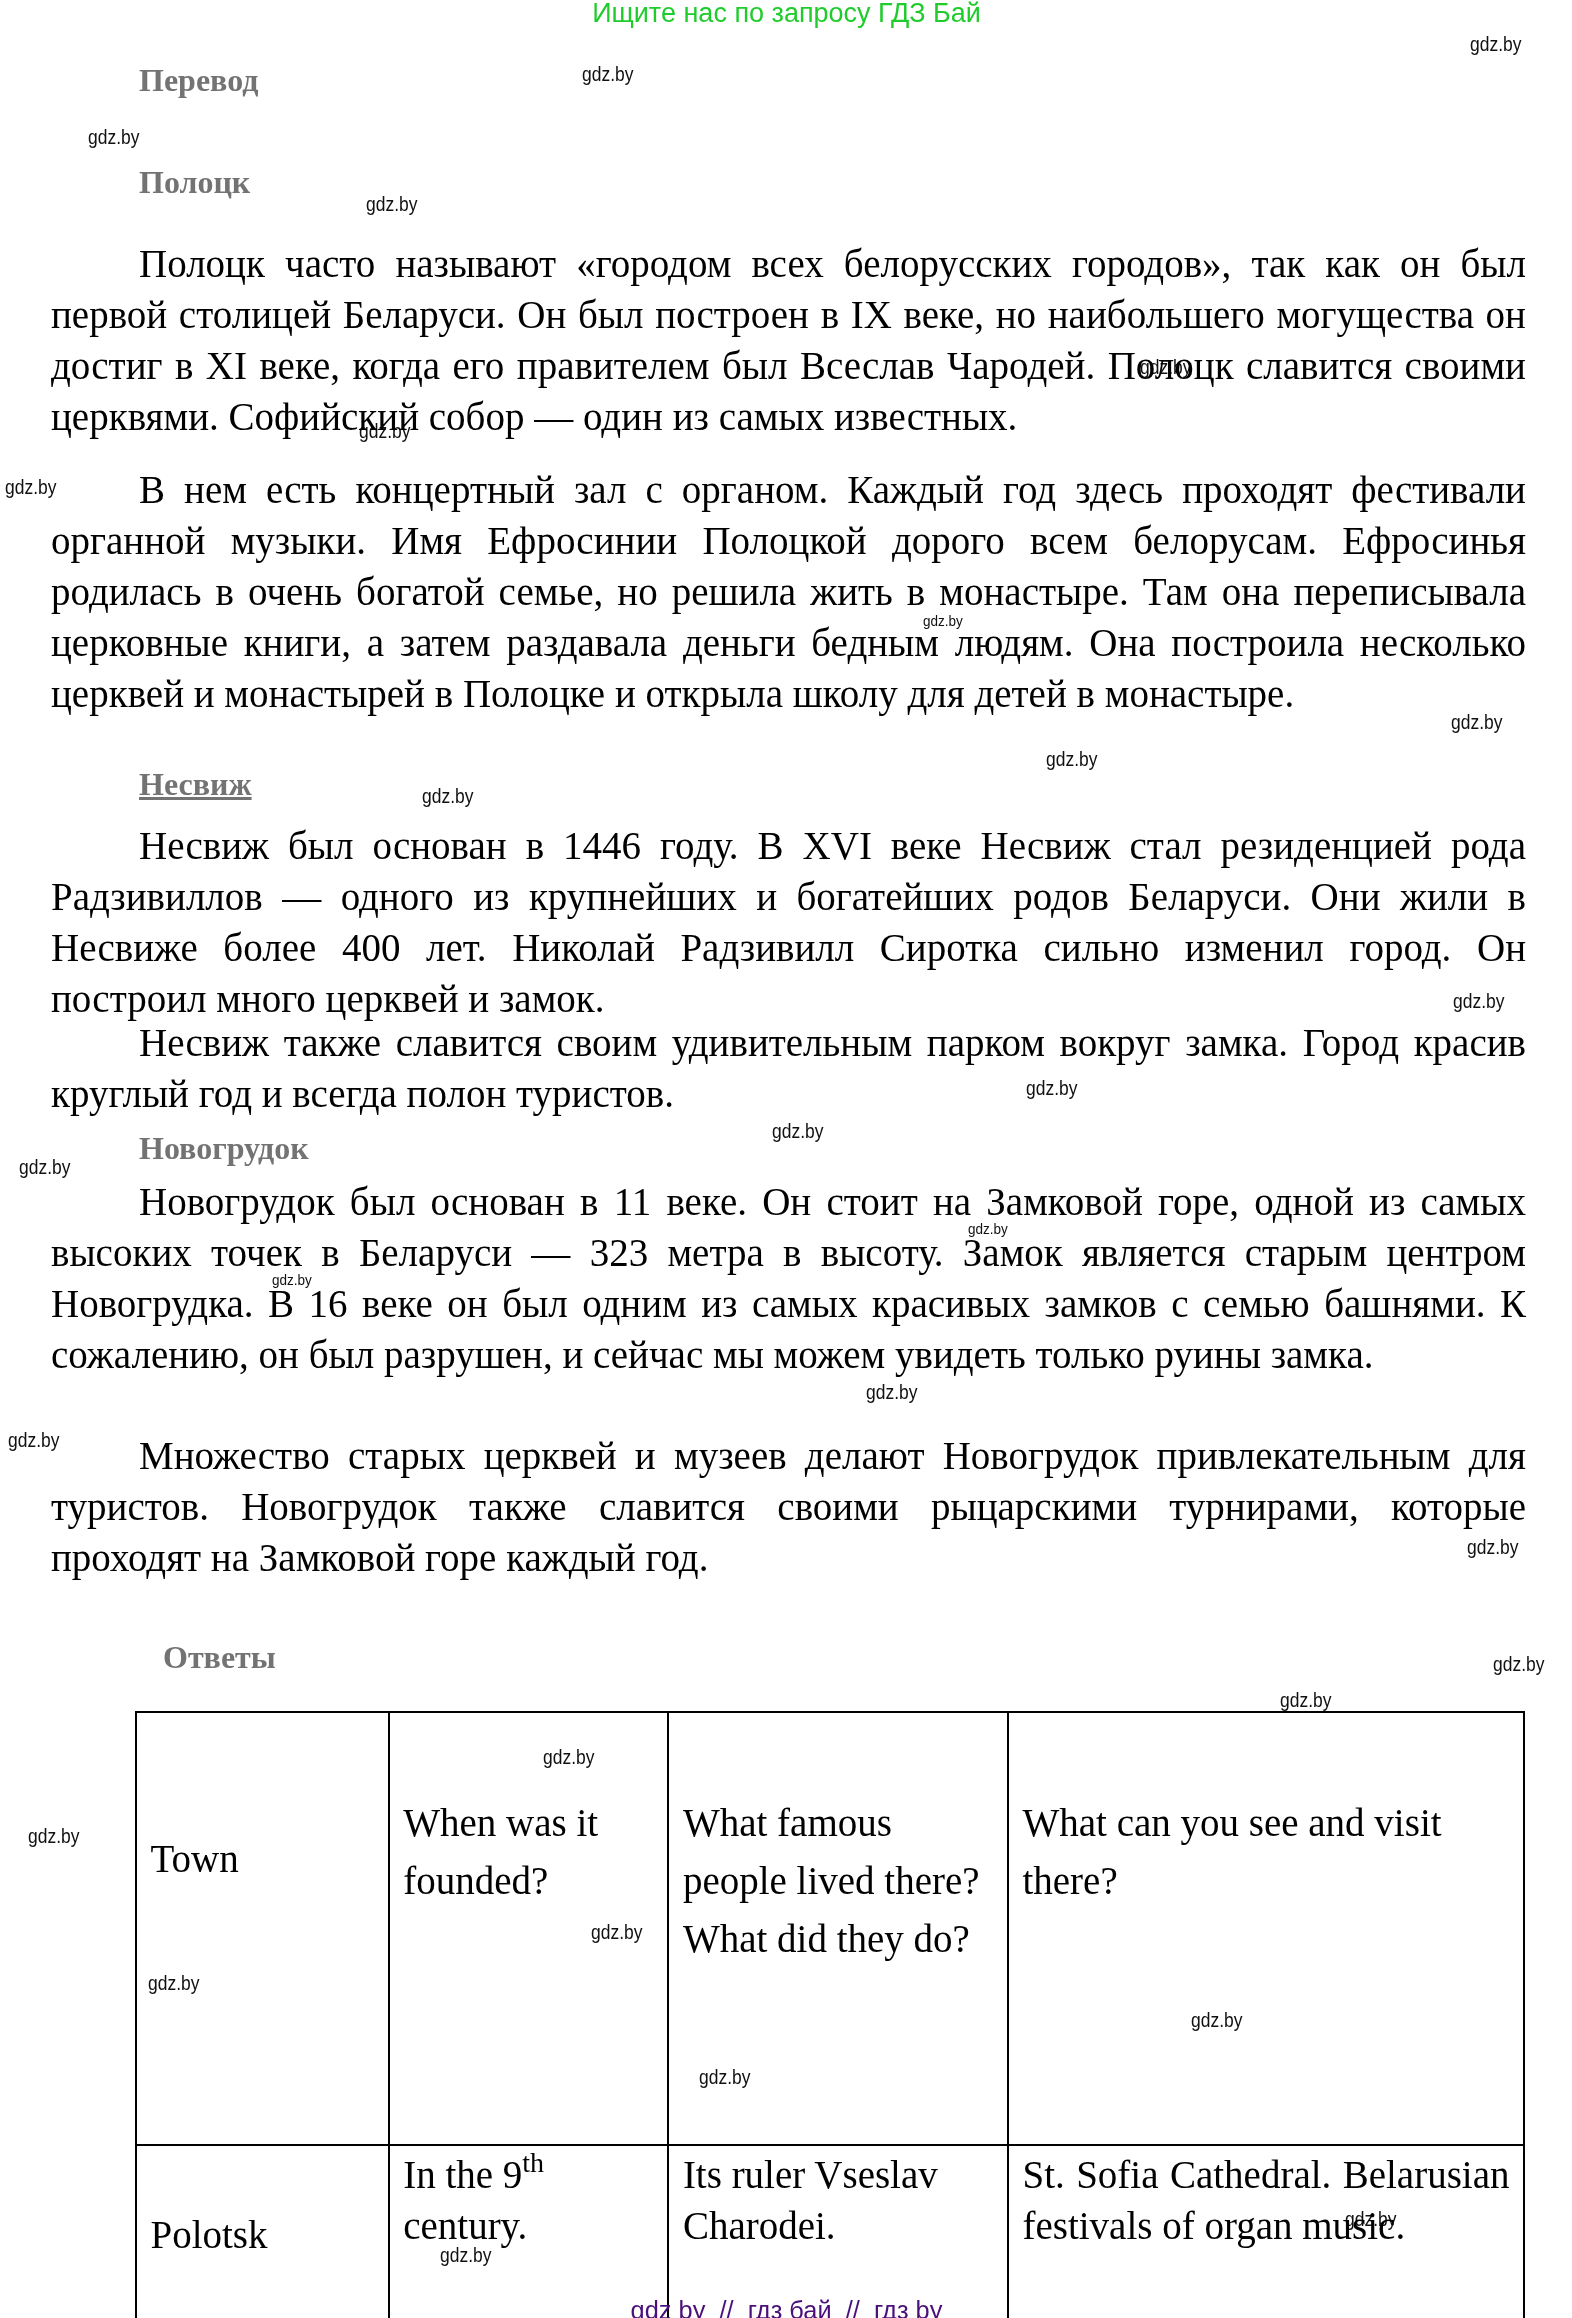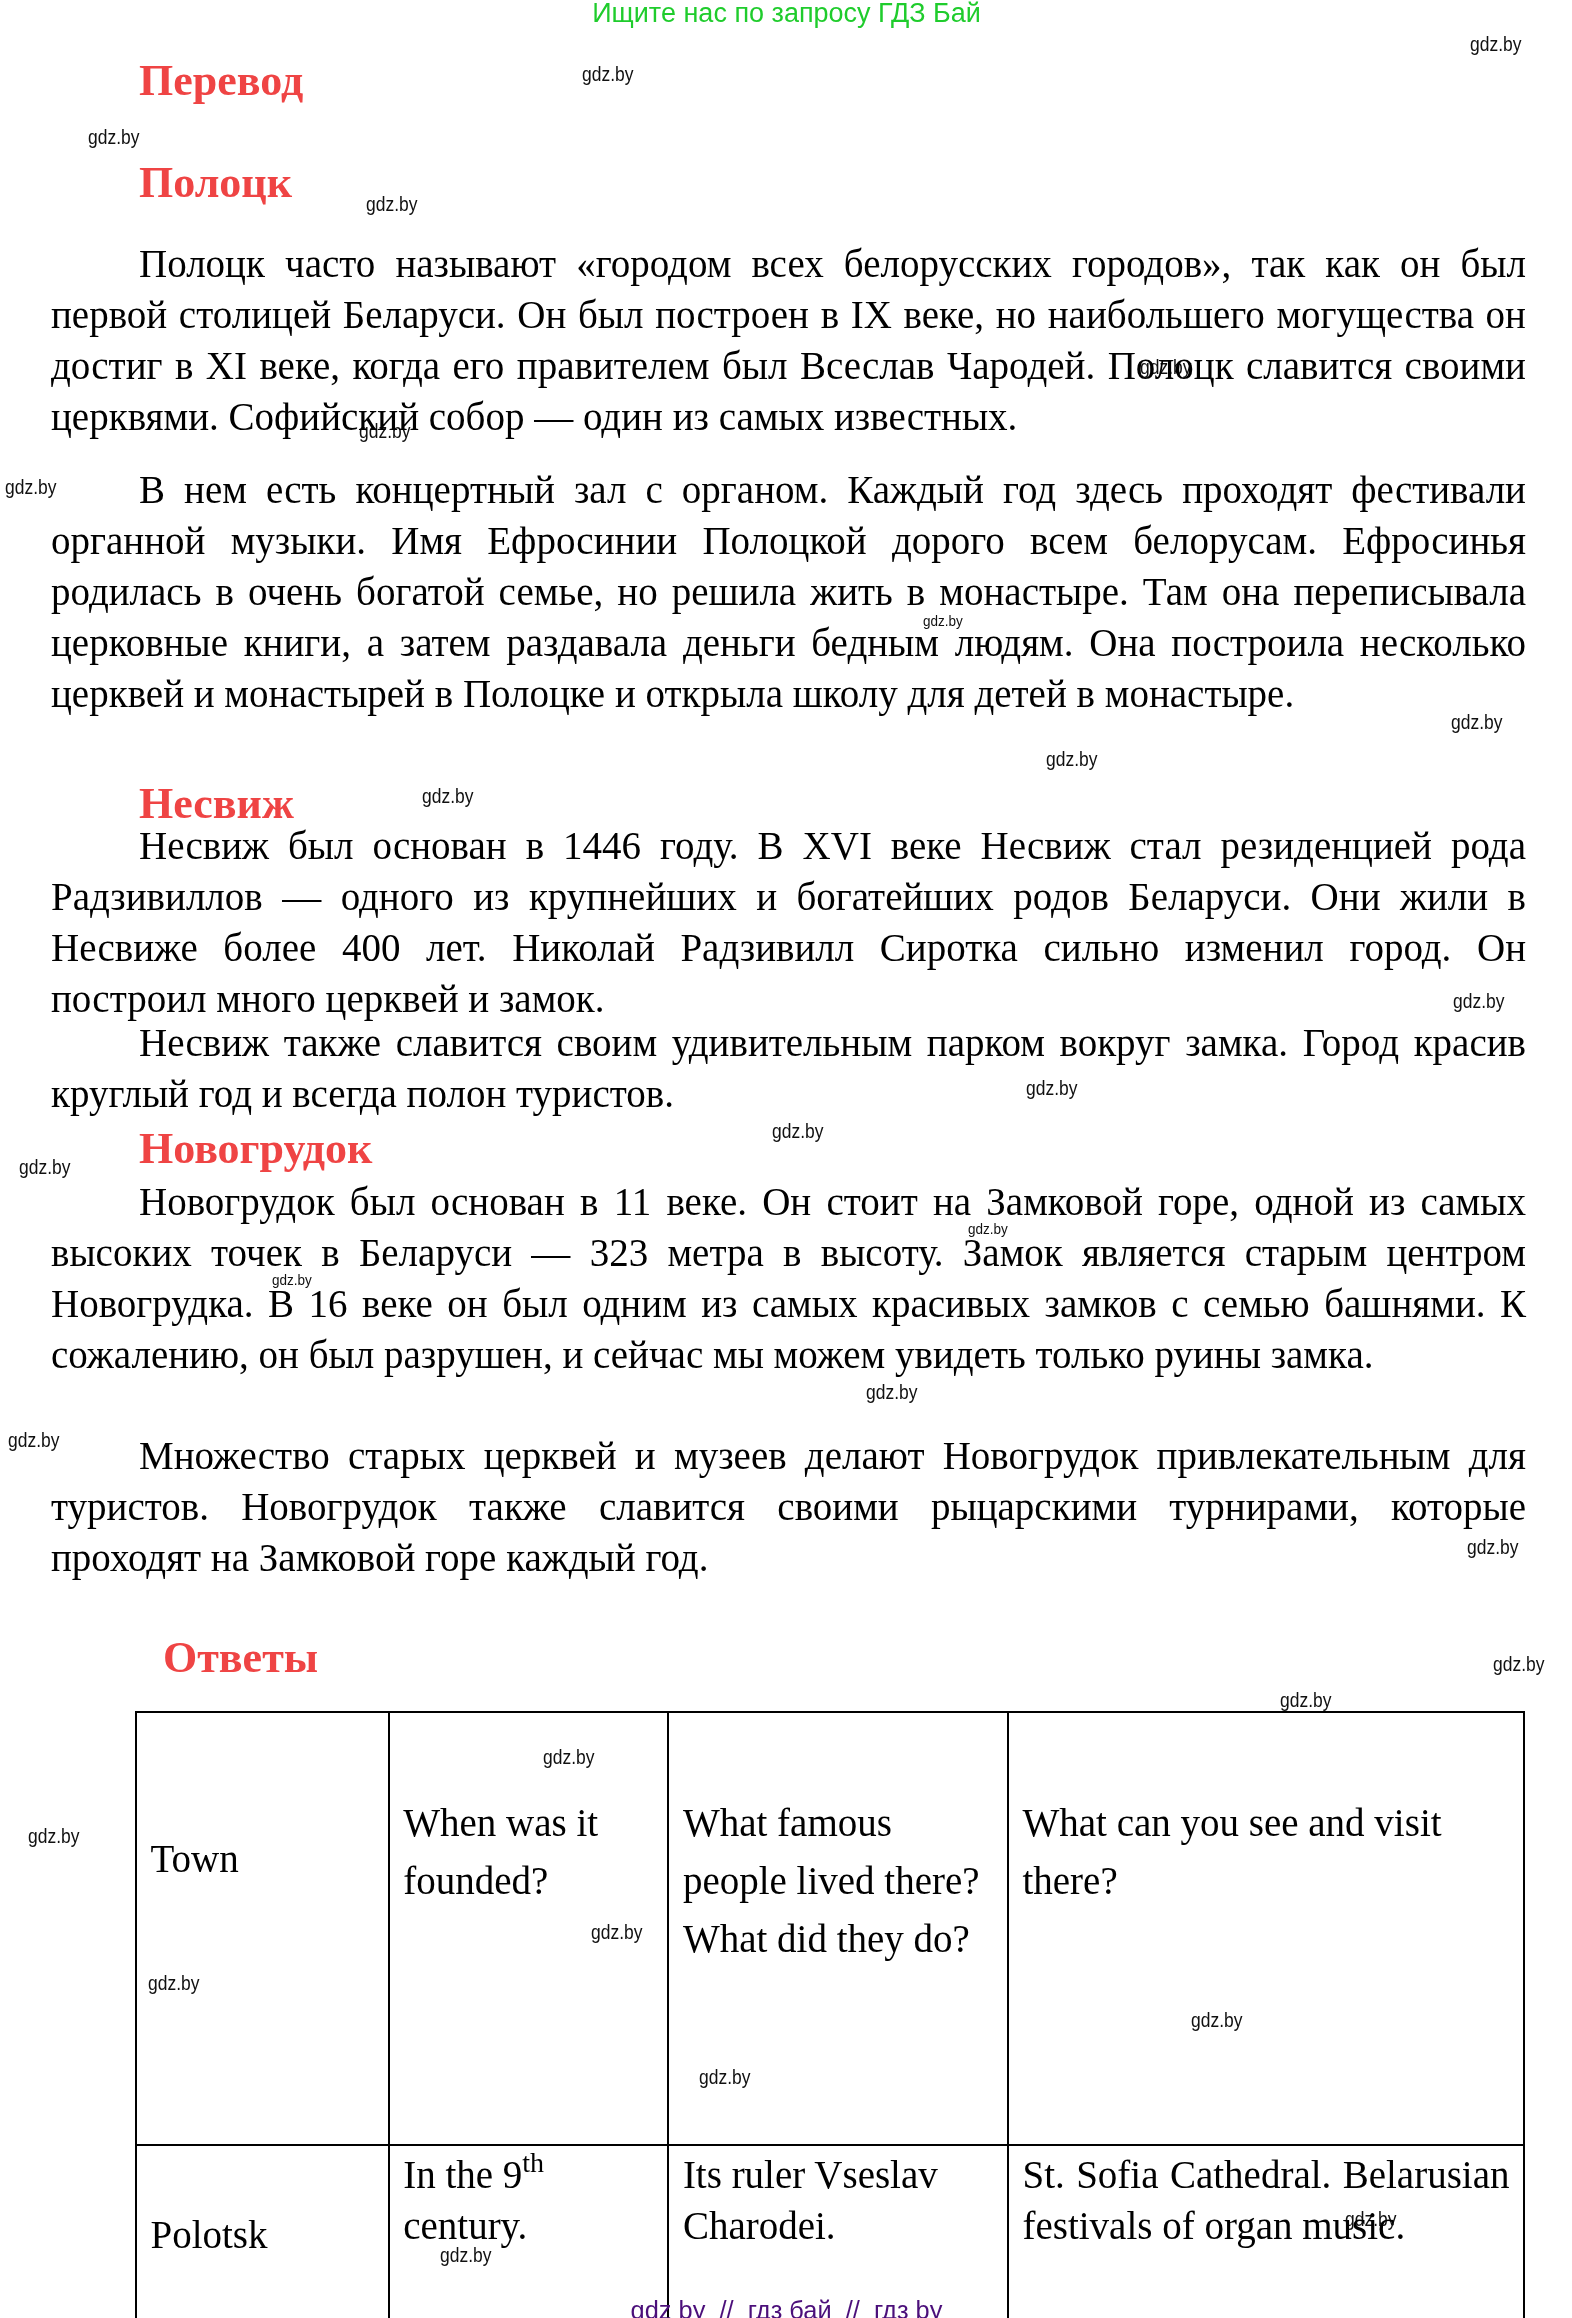--- a/index.html
+++ b/index.html
@@ -8,21 +8,21 @@
     position: absolute; left: 0; top: -3px; width: 1573px; text-align: center;
     font-family: "Liberation Sans", sans-serif; font-size: 27px; color: #1fcc2c;
     line-height: 33px;
   }
   .wm {
     position: absolute; font-family: "Liberation Sans", sans-serif; font-size: 19.4px;
     color: #111; line-height: 22.4px; white-space: nowrap; transform: scaleX(0.9); transform-origin: left top;
   }
   .heading {
     position: absolute; left: 139px; font-family: "Liberation Serif", serif;
-    font-weight: bold; font-size: 44px; color: #ef4444; line-height: 45px; white-space: nowrap;
+    font-weight: bold; font-size: 32px; color: #737373; line-height: 45px; white-space: nowrap;
   }
   .para {
     position: absolute; left: 51px; width: 1475px;
     font-family: "Liberation Serif", serif; font-size: 39px; color: #000;
     line-height: 51px; text-align: justify; text-indent: 88px;
     text-align-last: left;
   }
   table.answers {
     position: absolute; left: 135px; top: 1711px; width: 1390px;
     border-collapse: collapse; font-family: "Liberation Serif", serif; font-size: 39px;
@@ -83,21 +83,21 @@
 <span class="wm" style="left:699px;top:2066px;">gdz.by</span>
 <span class="wm" style="left:1345px;top:2208px;">gdz.by</span>
 <span class="wm" style="left:440px;top:2244px;">gdz.by</span>
 
 <div class="heading" style="top:58px;">Перевод</div>
 
 <div class="heading" style="top:160px;">Полоцк</div>
 <div class="para" style="top:209px;margin-top:29px;">Полоцк часто называют «городом всех белорусских городов», так как он был первой столицей Беларуси. Он был построен в IX веке, но наибольшего могущества он достиг в XI веке, когда его правителем был Всеслав Чародей. Полоцк славится своими церквями. Софийский собор — один из самых известных.</div>
 <div class="para" style="top:464px;">В нем есть концертный зал с органом. Каждый год здесь проходят фестивали органной музыки. Имя Ефросинии Полоцкой дорого всем белорусам. Ефросинья родилась в очень богатой семье, но решила жить в монастыре. Там она переписывала церковные книги, а затем раздавала деньги бедным людям. Она построила несколько церквей и монастырей в Полоцке и открыла школу для детей в монастыре.</div>
 
-<div class="heading" style="top:781px;">Несвиж</div>
+<div class="heading" style="top:762px;text-decoration:underline;">Несвиж</div>
 <div class="para" style="top:820px;">Несвиж был основан в 1446 году. В XVI веке Несвиж стал резиденцией рода Радзивиллов — одного из крупнейших и богатейших родов Беларуси. Они жили в Несвиже более 400 лет. Николай Радзивилл Сиротка сильно изменил город. Он построил много церквей и замок.</div>
 <div class="para" style="top:1017px;">Несвиж также славится своим удивительным парком вокруг замка. Город красив круглый год и всегда полон туристов.</div>
 
 <div class="heading" style="top:1126px;">Новогрудок</div>
 <div class="para" style="top:1176px;">Новогрудок был основан в 11 веке. Он стоит на Замковой горе, одной из самых высоких точек в Беларуси — 323 метра в высоту. Замок является старым центром Новогрудка. В 16 веке он был одним из самых красивых замков с семью башнями. К сожалению, он был разрушен, и сейчас мы можем увидеть только руины замка.</div>
 <div class="para" style="top:1430px;">Множество старых церквей и музеев делают Новогрудок привлекательным для туристов. Новогрудок также славится своими рыцарскими турнирами, которые проходят на Замковой горе каждый год.</div>
 
 <div class="heading" style="top:1635px;margin-left:24px;">Ответы</div>
 
 <table class="answers">

